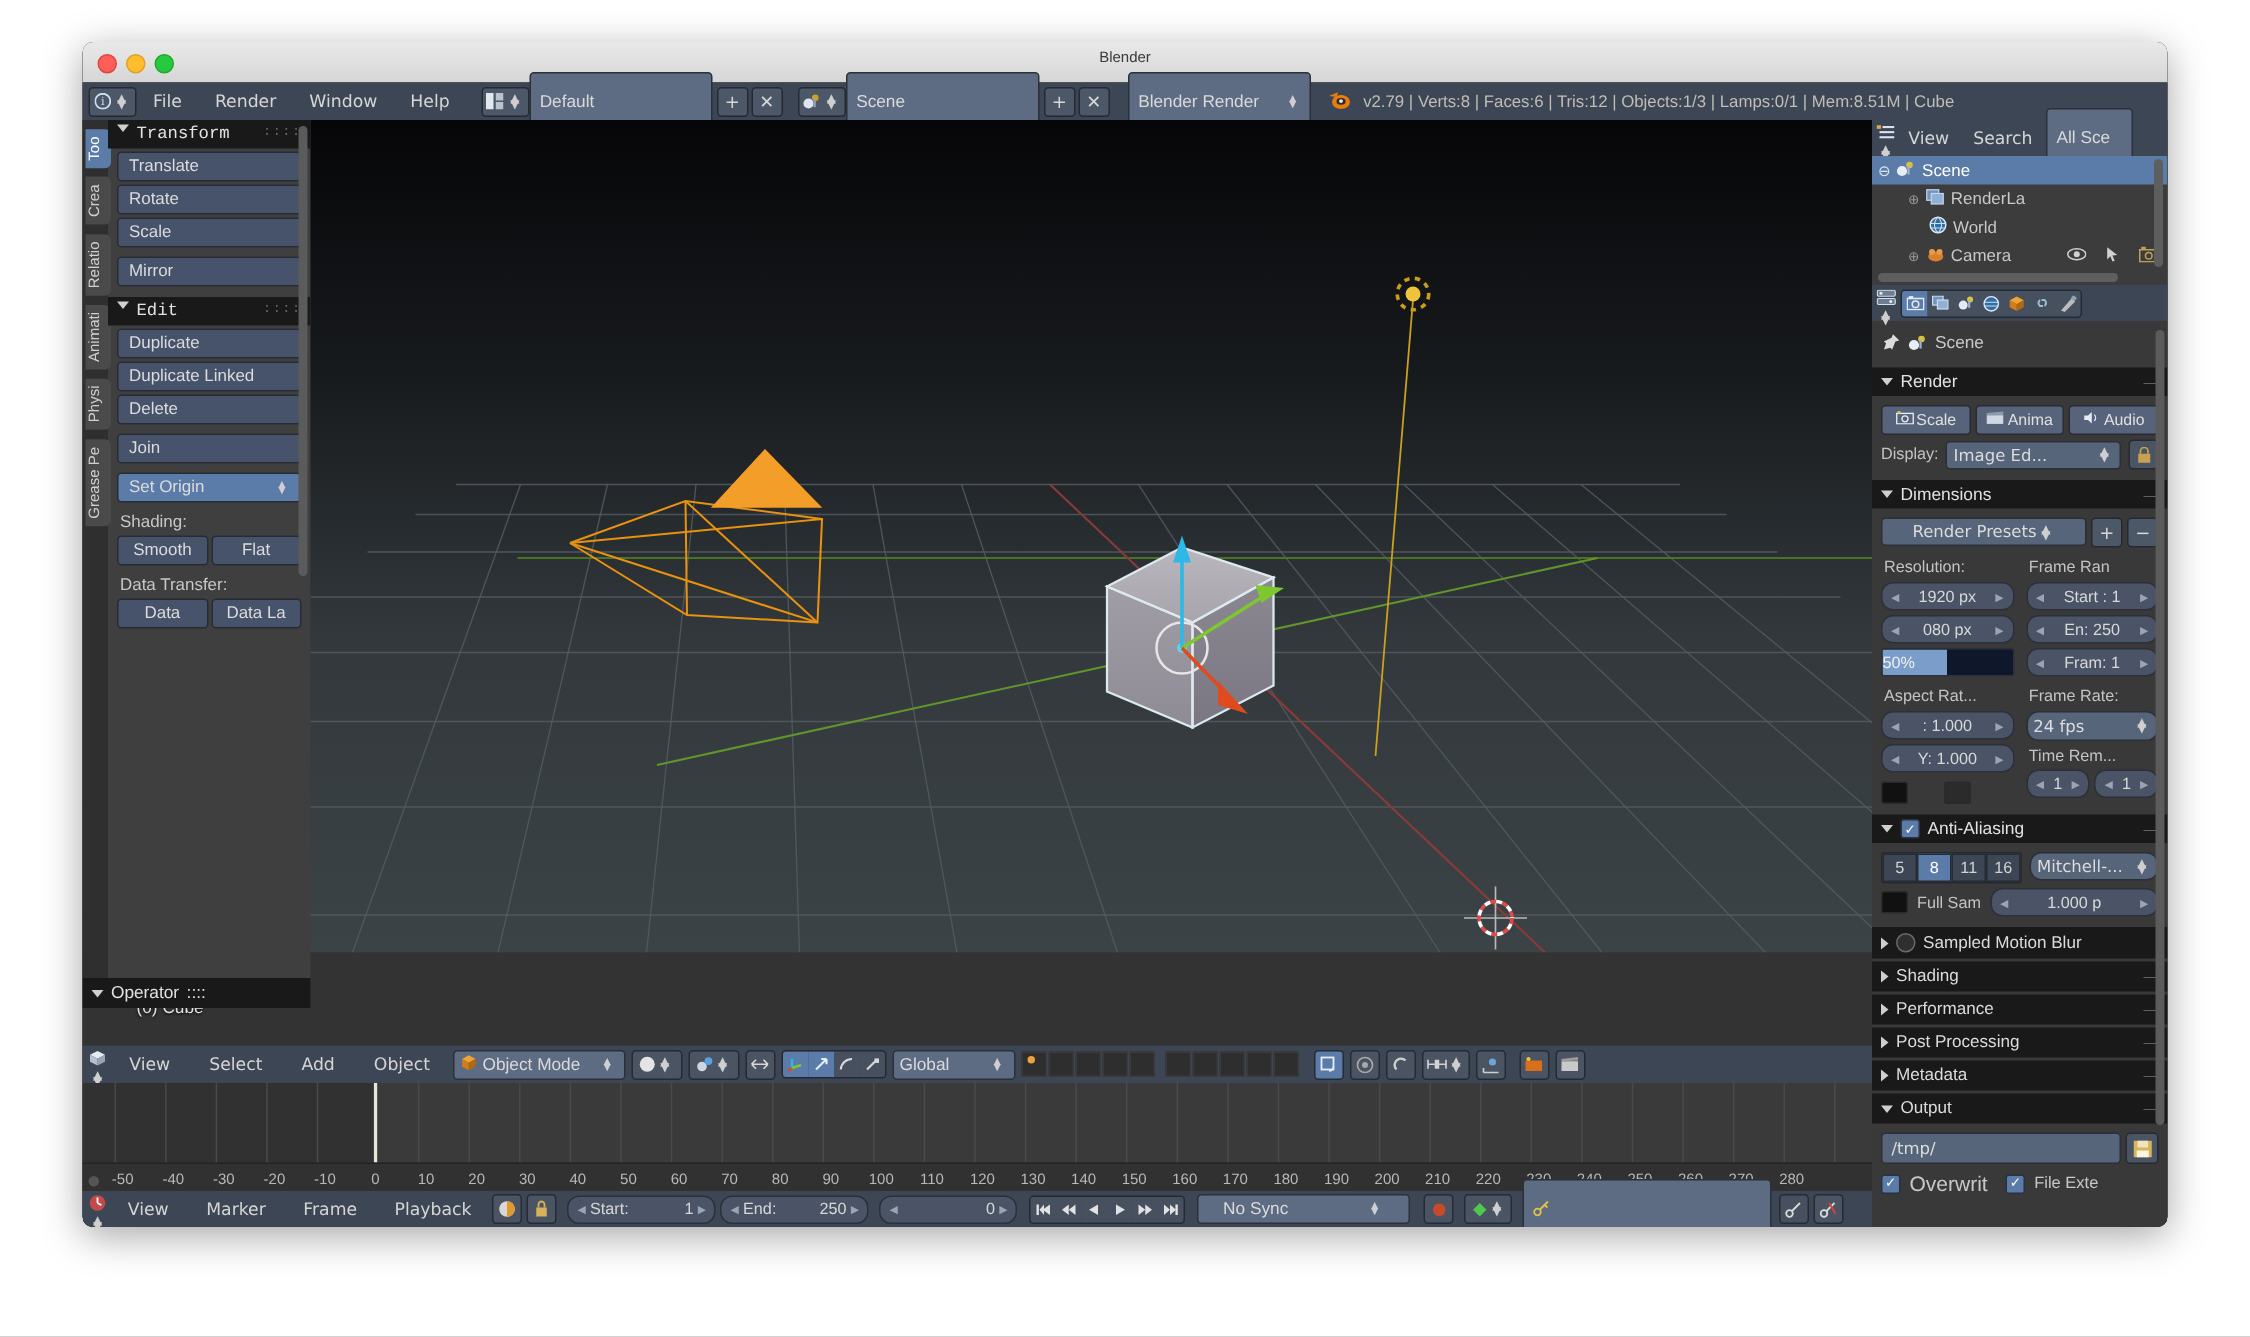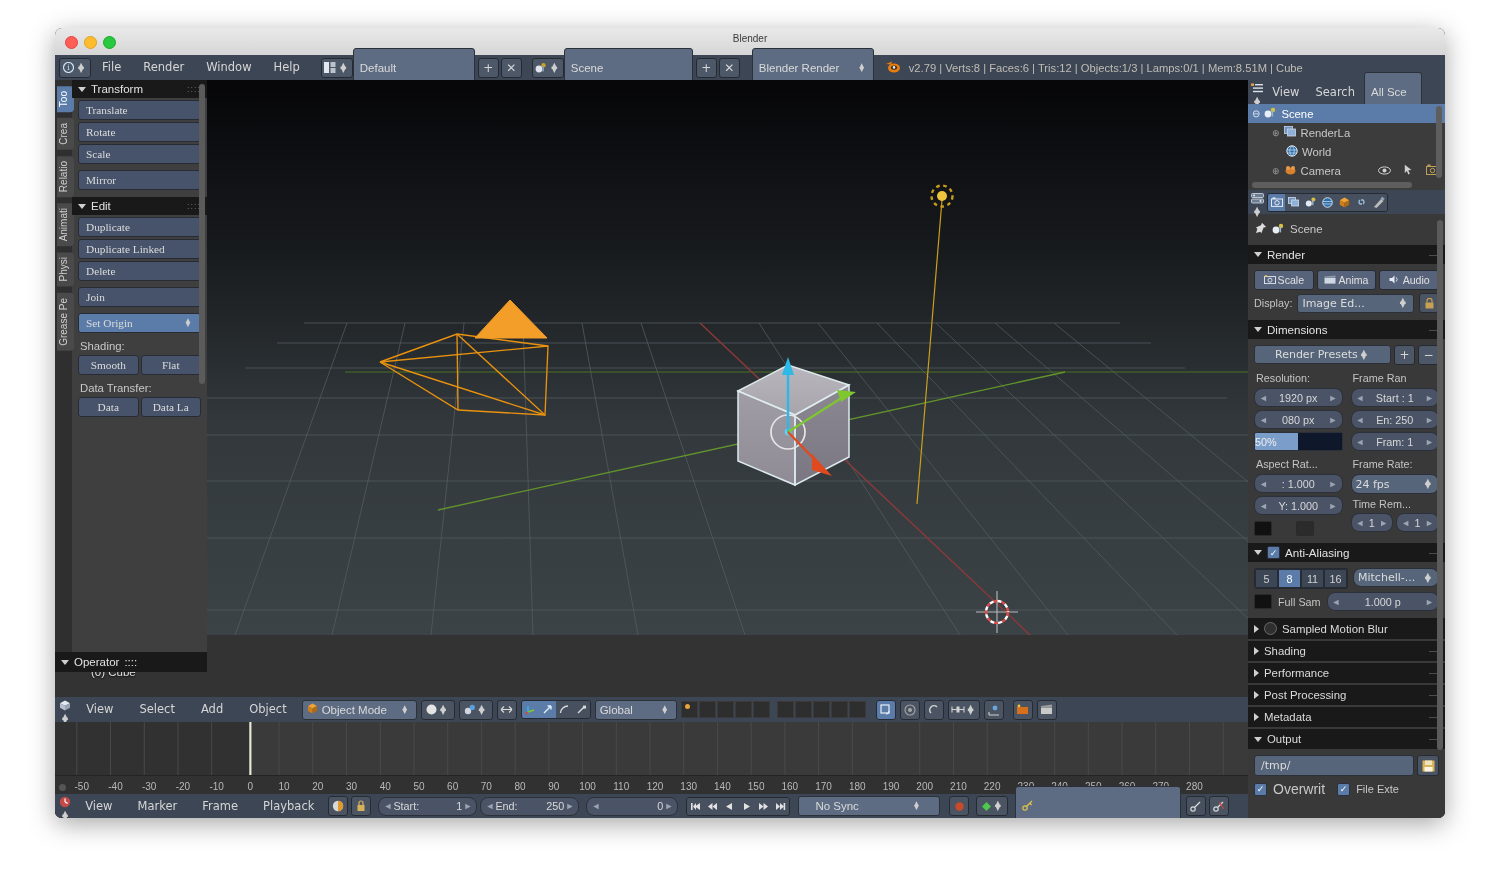--- a/index.html
+++ b/index.html
@@ -56,25 +56,25 @@
   #toolshelf{position:absolute;left:0;top:0;width:152px;bottom:25px;background:#3f3f3f;
              display:flex;}
   #tabcol{width:17px;background:#2f2f2f;padding-top:6px;}
   .vtab{width:15px;margin:0 0 6px 2px;background:#4a4a4a;border-radius:4px 0 0 4px;
         color:#d0d0d0;font-size:10px;writing-mode:vertical-rl;text-orientation:mixed;
         padding:5px 1px;text-align:center;font-family:"Liberation Sans",sans-serif;
         transform:rotate(180deg);}
   .vtab.active{background:#5b7ca8;color:#fff;}
   #toolpanels{flex:1;overflow:hidden;position:relative;}
   .panelhdr{background:#191919;color:#e2e2e2;font-size:11.5px;padding:3px 6px;
-            font-family:Liberation Sans, sans-serif;display:flex;align-items:center;gap:5px;}
+            font-family:Liberation Mono, monospace;display:flex;gap:5px;}
   .panelhdr .dots{margin-left:auto;color:#6a6a6a;font-size:9px;letter-spacing:1px;}
   .tbtn{margin:2px 6px 0 6px;height:18px;background:#46536a;border:1px solid #272c34;
         border-radius:3px;color:#dcdcdc;font-size:11.3px;display:flex;align-items:center;
-        padding-left:7px;font-family:Liberation Serif, serif;}
+        padding-left:7px;font-family:Liberation Sans, sans-serif;}
   .tbtn.gap{margin-top:6px;}
   .tbtn.drop{background:#5b7ca8;justify-content:space-between;padding-right:5px;}
   .tlabel{color:#c8c8c8;font-size:11.3px;margin:7px 0 1px 8px;
           font-family:"Liberation Sans",sans-serif;}
   .trow{display:flex;margin:0 6px;gap:2px;}
   .trow .tbtn{flex:1;margin:2px 0 0 0;justify-content:center;padding-left:0;}
   #tsbar{position:absolute;right:2px;top:4px;width:6px;height:300px;background:#5b5b5b;border-radius:3px;}
   #operator{position:absolute;left:0;bottom:0;right:0;background:#191919;color:#e2e2e2;
             font-size:11.5px;padding:4px 6px;font-family:"Liberation Sans",sans-serif;
             display:flex;align-items:center;gap:5px;}

